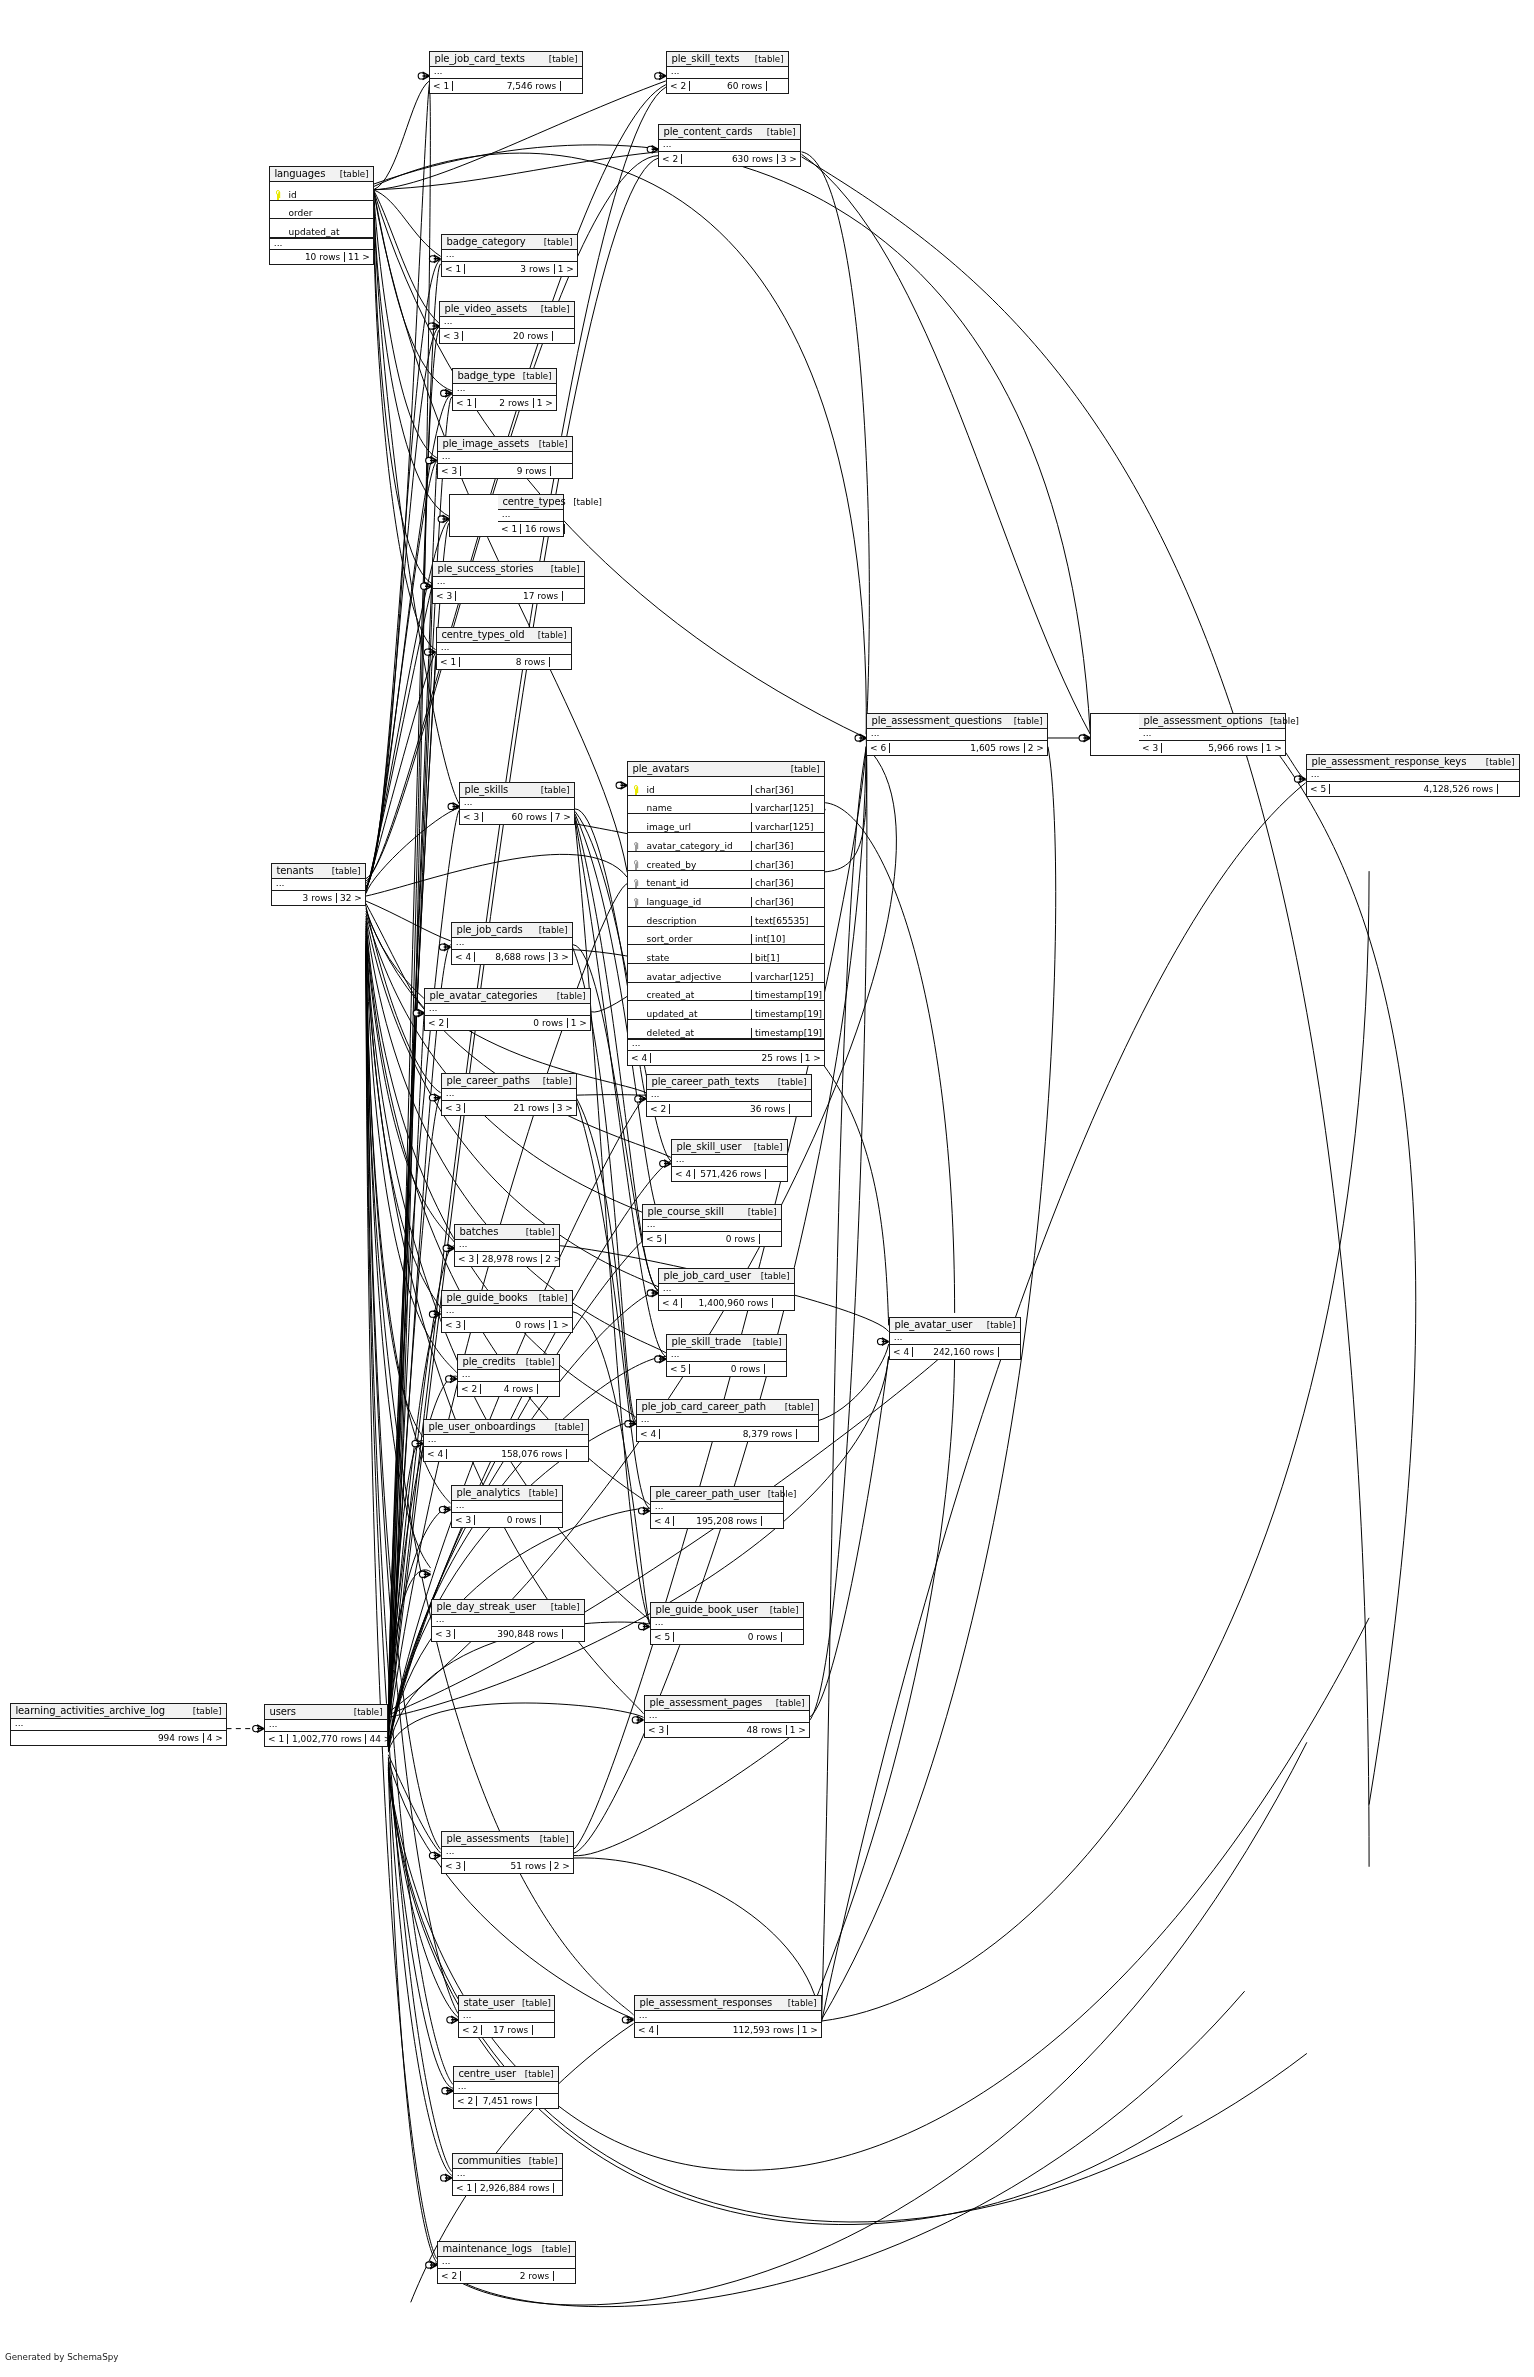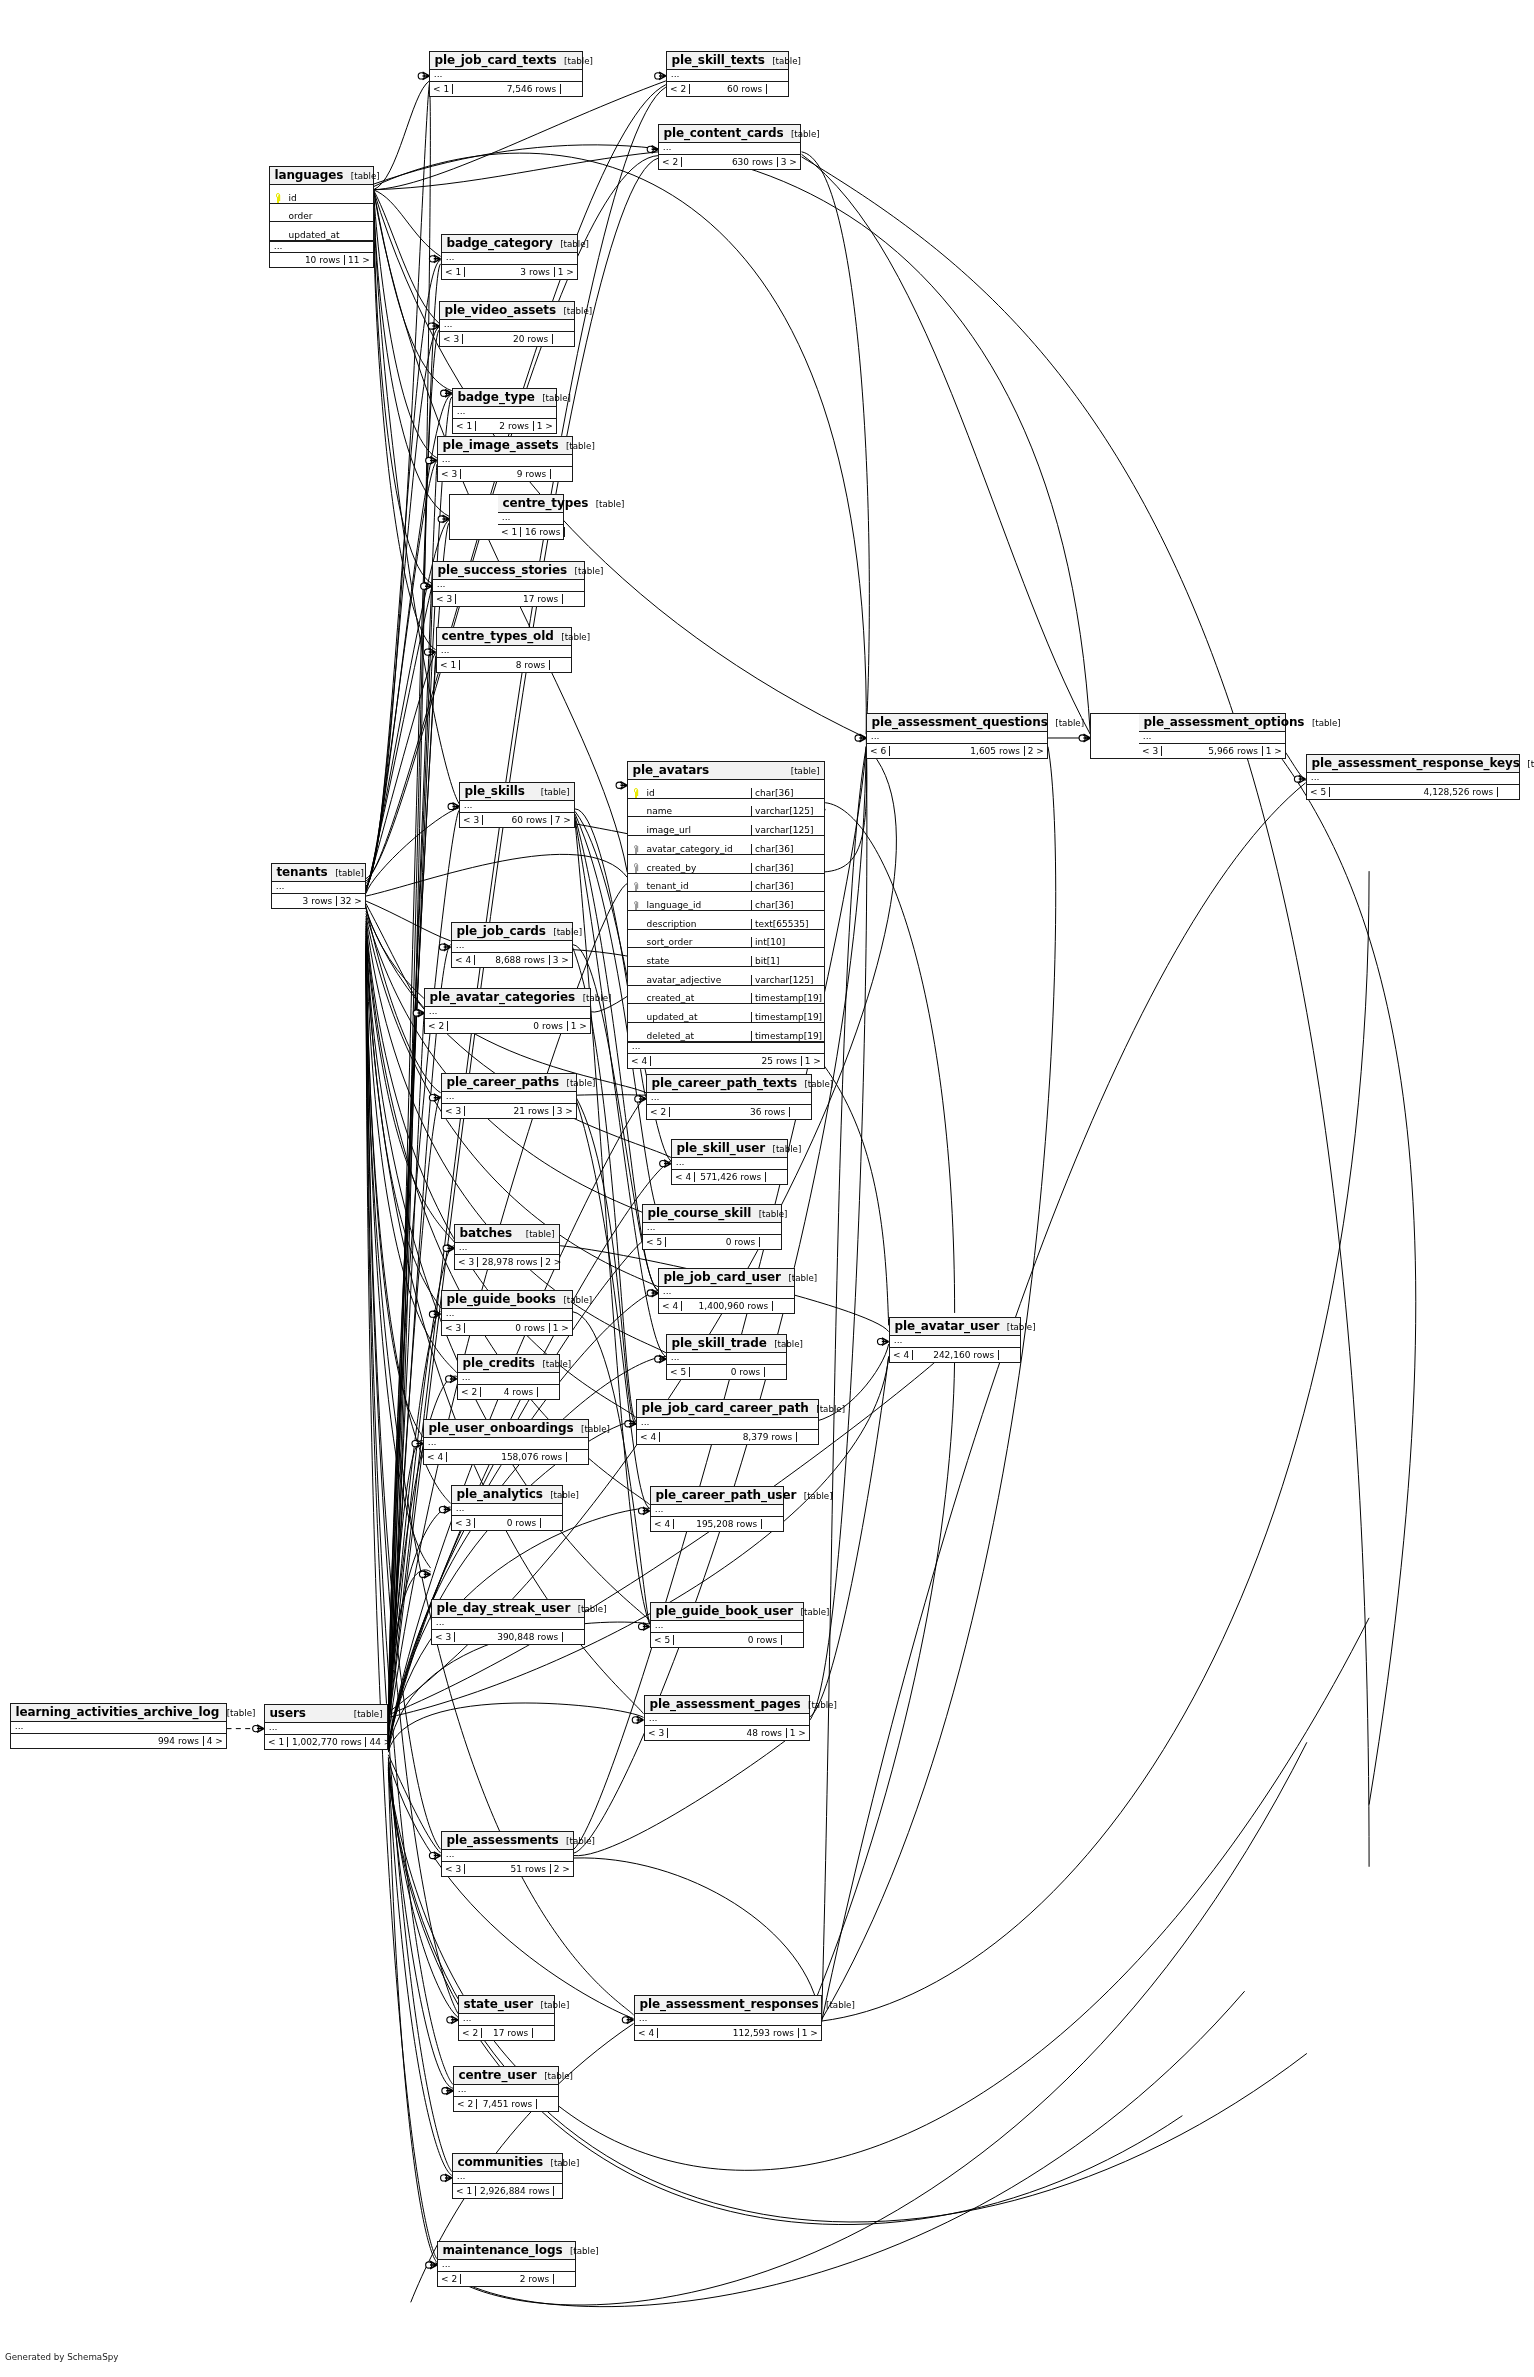--- a/index.html
+++ b/index.html
@@ -36,22 +36,22 @@
   .tbl-head {
     display: flex;
     align-items: baseline;
     justify-content: space-between;
     background: #f2f2f2;
     border-bottom: 1.2px solid #1a1a1a;
     padding: 1.2px 4.4px 1.9px 4.4px;
     white-space: nowrap;
   }
   .tbl-name {
-    font-weight: bold;
-    font-size: 12px;
+    font-weight: normal;
+    font-size: 10px;
     letter-spacing: -0.1px;
     text-align: center;
   }
   .tbl-kind {
     font-size: 8.7px;
     font-weight: normal;
     padding-left: 7.5px;
   }
   .tbl-body {
     border-bottom: 1.2px solid #1a1a1a;
@@ -576,21 +576,21 @@
       </div>
       <div class="tbl-body">
         <div class="ellip">...</div>
       </div>
       <div class="tbl-foot">
         <span class="foot-l">&lt; 3</span>
         <span class="foot-c">20 rows</span>
         <span class="foot-r"></span>
       </div>
     </div>
-    <div class="tbl" style="left: 452px; top: 388px; width: 105px;">
+    <div class="tbl" style="left: 452px; top: 368px; width: 105px;">
       <div class="tbl-head">
         <span class="tbl-name">badge_type</span>
         <span class="tbl-kind">[table]</span>
       </div>
       <div class="tbl-body">
         <div class="ellip">...</div>
       </div>
       <div class="tbl-foot">
         <span class="foot-l">&lt; 1</span>
         <span class="foot-c">2 rows</span>

